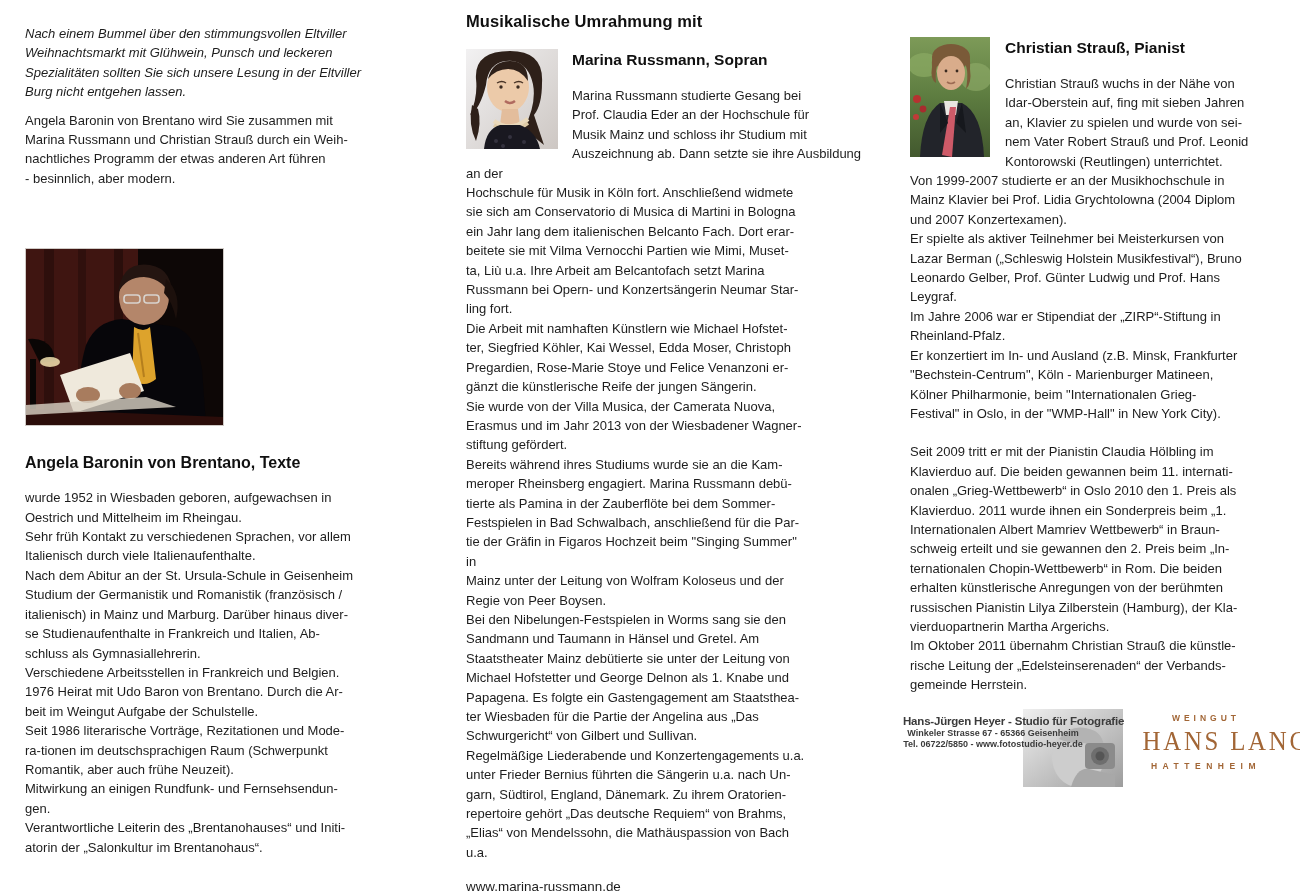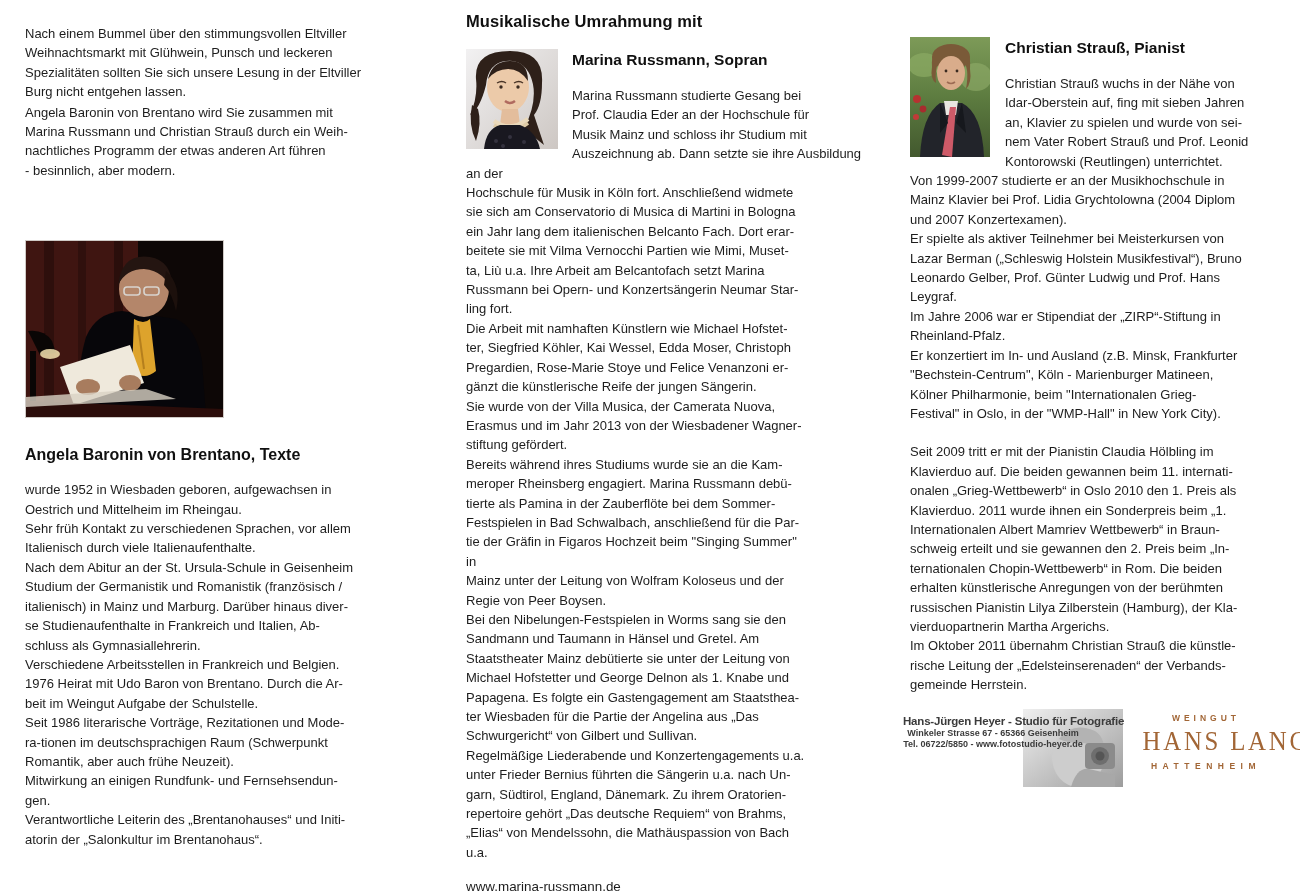--- a/index.html
+++ b/index.html
@@ -51,25 +51,25 @@
   #hanslang-logo { width:138px; text-align:center; color:#a26636; padding-top:4px; }
   .wl-top    { font-size:8.5px; letter-spacing:4px; font-weight:bold; }
   .wl-name   { font-family:"Liberation Serif", serif; font-size:27px; letter-spacing:3px;
                margin-top:3px; transform:scaleX(0.92); transform-origin:center; white-space:nowrap; }
   .wl-bottom { font-size:8.5px; letter-spacing:5.5px; margin-top:4px; font-weight:bold; }
 </style>
 </head>
 <body>
 
 <div class="col" id="col-left">
-  <p class="body-text" style="margin-top:24px;">Nach einem Bummel über den stimmungsvollen Eltviller
+  <p class="body-text" style="margin-top:24px;font-style:italic;">Nach einem Bummel über den stimmungsvollen Eltviller
 Weihnachtsmarkt mit Glühwein, Punsch und leckeren
 Spezialitäten sollten Sie sich unsere Lesung in der Eltviller
 Burg nicht entgehen lassen.</p>
-  <p class="body-text" style="margin-top:1px;">Angela Baronin von Brentano wird Sie zusammen mit
+  <p class="body-text" style="margin-top:9px;">Angela Baronin von Brentano wird Sie zusammen mit
 Marina Russmann und Christian Strauß durch ein Weih-
 nachtliches Programm der etwas anderen Art führen
 - besinnlich, aber modern.</p>
 
   <div id="angela-photo-frame">
     <svg width="197" height="176" viewBox="0 0 197 176">
       <rect width="197" height="176" fill="#140b09"></rect>
       <rect x="0" y="0" width="118" height="176" fill="#3f1511"></rect>
       <rect x="18" y="0" width="10" height="176" fill="#2e0f0c"></rect>
       <rect x="52" y="0" width="8" height="176" fill="#30100d"></rect>

